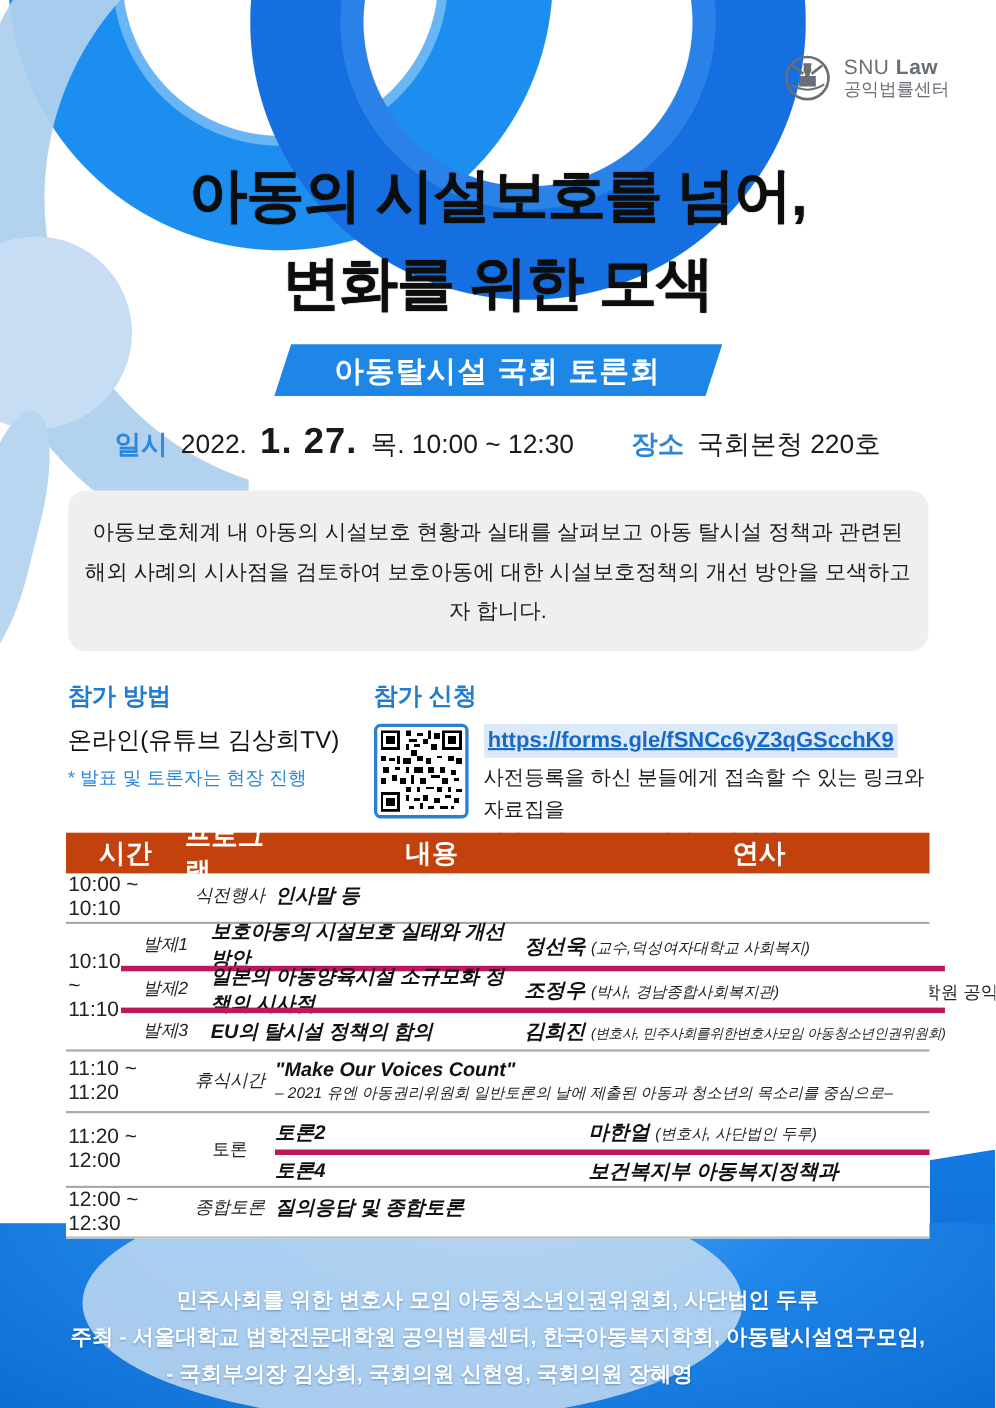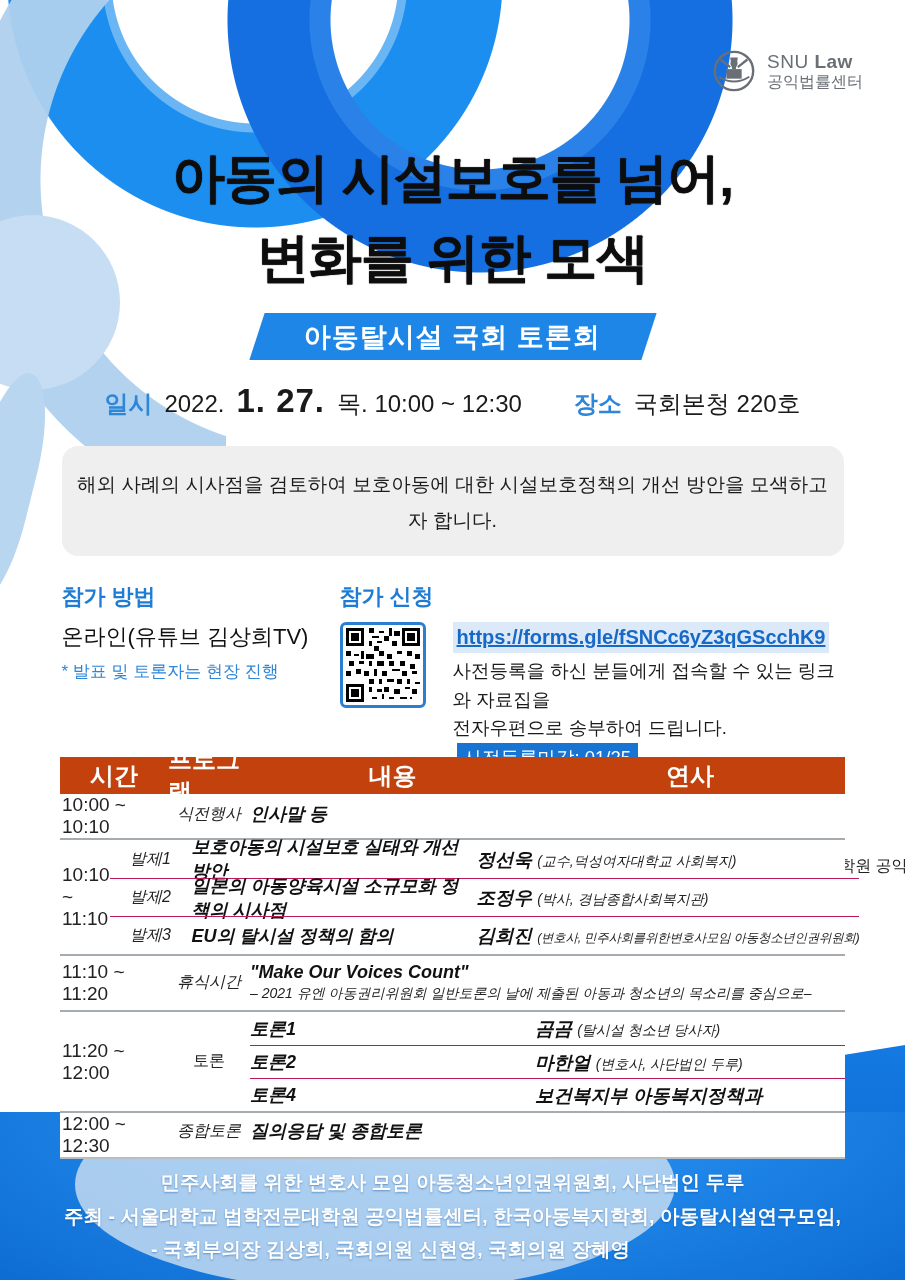--- a/index.html
+++ b/index.html
@@ -54,21 +54,21 @@
     background:#efefef; padding:20px 10px 18px; text-align:center; font-size:19.5px;
     color:#1c1c1c; line-height:1.85; }
 
   
   .two-col { position:relative; z-index:2; width:782px; margin:26px auto 0; display:flex; }
   .col-left { width:278px; }
   .col-right { flex:1; }
   .sec-heading { color:#1f7cd4; font-size:22px; font-weight:bold; margin-bottom:10px; }
   .method-line { font-size:22px; color:#111; margin-bottom:8px; }
   .method-note { font-size:17px; color:#2e86d8; }
-  .reg-body { display:flex; gap:27px; }
+  .reg-body { display:flex; gap:14px; }
   .qr-box { width:86px; height:86px; border:3px solid #2b7fd0; border-radius:6px; background:#fff;
     display:flex; align-items:center; justify-content:center; flex:0 0 auto; }
   .reg-text { font-size:18.5px; color:#1b1b1b; line-height:1.55; }
   .reg-url { display:inline-block; color:#1769c8; font-weight:bold; font-size:20px;
     text-decoration:underline; background:#dce9f8; padding:0 4px; margin-bottom:4px; }
   .deadline { display:inline-block; background:#1774d2; color:#fff; padding:1px 7px 2px; margin-left:4px; }
 
   
   .prog-heading { position:relative; z-index:2; width:782px; margin:30px auto 0;
     color:#1f7cd4; font-size:22px; font-weight:bold; }
@@ -87,21 +87,21 @@
   .th-time { width:108px; }
   .th-prog { width:82px; }
   .th-content { width:285px; }
   .th-speaker { flex:1; }
   .tgroup { display:flex; border-top:2px solid #a6abaf; }
   .tgroup.first { border-top:none; }
   .time-cell { width:108px; display:flex; align-items:center; font-size:19px; color:#222; padding-left:2px; }
   .prog-span { width:82px; display:flex; align-items:center; justify-content:center; font-size:16px; color:#222; }
   .rows-col { flex:1; display:flex; flex-direction:column; }
   .subrow { display:flex; align-items:center;font-style:italic; }
-  .subrow + .subrow { border-top:1px solid #be185d; }
+  .subrow + .subrow { border-top:5px solid #be185d; }
   .cell-prog { width:82px; font-size:16px; color:#222; text-align:center; flex:0 0 auto; }
   .cell-content { width:285px; font-size:18px; font-weight:bold; color:#111; flex:0 0 auto; padding-right:6px; }
   .cell-content.wide { width:auto; flex:1; }
   .cell-speaker { flex:1; font-size:18.5px; color:#111; white-space:nowrap; }
   .cell-speaker b { font-weight:bold; }
   .sp-info { font-size:14px; font-weight:normal; color:#222; }
   .sp-info.tiny { font-size:12.5px; letter-spacing:-0.3px; }
   .content-sub { font-size:14px; font-weight:normal; color:#222; margin-top:2px; }
   .h40 { height:40px; } .h38 { height:38px; } .h33 { height:33px; } .h36 { height:36px; }
   .break-row { padding:6px 0 7px; }
@@ -162,20 +162,21 @@
     <span class="blue-label">일시</span>
     <span>2022.</span>
     <span class="date-big">1. 27.</span>
     <span>목. 10:00 ~ 12:30</span>
     <span class="event-gap"></span>
     <span class="blue-label">장소</span>
     <span>국회본청 220호</span>
   </div>
 
   <div class="intro">
+    <div>아동보호체계 내 아동의 시설보호 현황과 실태를 살펴보고 아동 탈시설 정책과 관련된</div>
     <div>해외 사례의 시사점을 검토하여 보호아동에 대한 시설보호정책의 개선 방안을 모색하고자 합니다.</div>
   </div>
 
   <div class="two-col">
     <div class="col-left">
       <div class="sec-heading">참가 방법</div>
       <div class="method-line">온라인(유튜브 김상희TV)</div>
       <div class="method-note">* 발표 및 토론자는 현장 진행</div>
     </div>
     <div class="col-right">
@@ -318,24 +319,20 @@
           </div>
         </div>
       </div>
     </div>
 
     <div class="tgroup">
       <div class="time-cell">11:20 ~ 12:00</div>
       <div class="prog-span">토론</div>
       <div class="rows-col">
         <div class="subrow h33">
-          <div class="cell-content">토론1</div>
-          <div class="cell-speaker"><b>곰곰</b> <span class="sp-info">(탈시설 청소년 당사자)</span></div>
-        </div>
-        <div class="subrow h33">
           <div class="cell-content">토론2</div>
           <div class="cell-speaker"><b>마한얼</b> <span class="sp-info">(변호사, 사단법인 두루)</span></div>
         </div>
         <div class="subrow h33">
           <div class="cell-content">토론4</div>
           <div class="cell-speaker"><b>보건복지부 아동복지정책과</b></div>
         </div>
       </div>
     </div>
 

